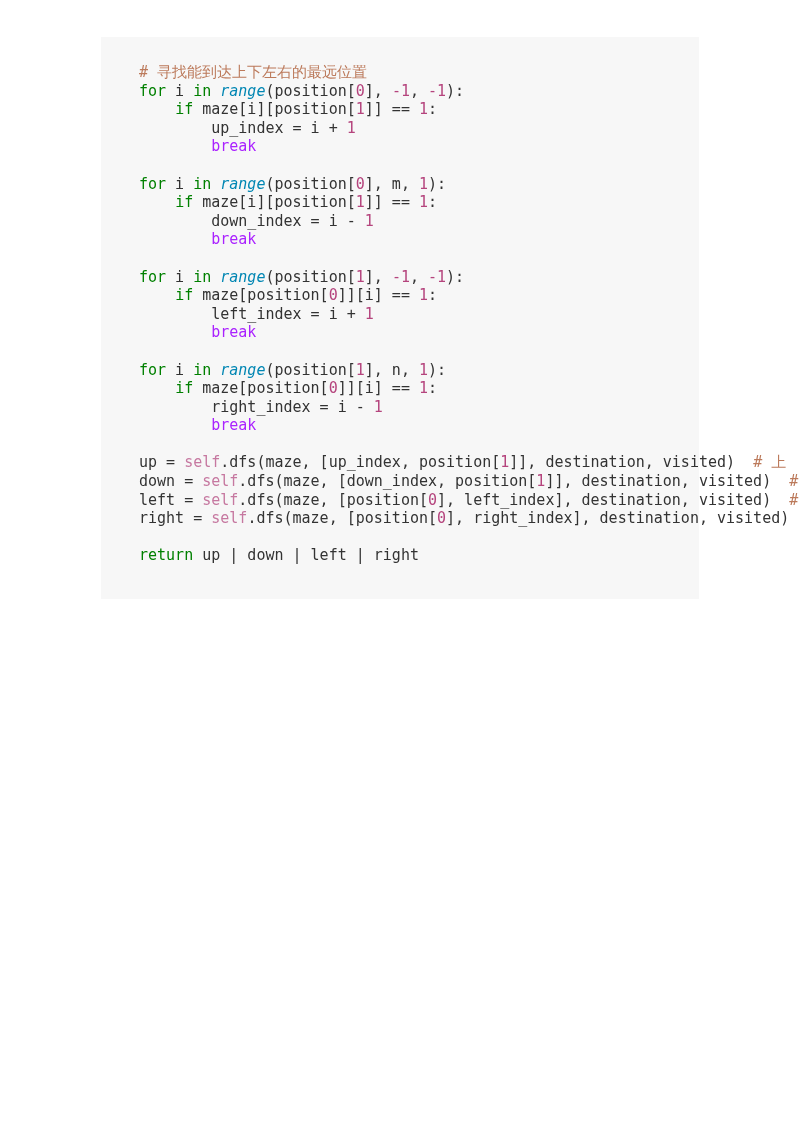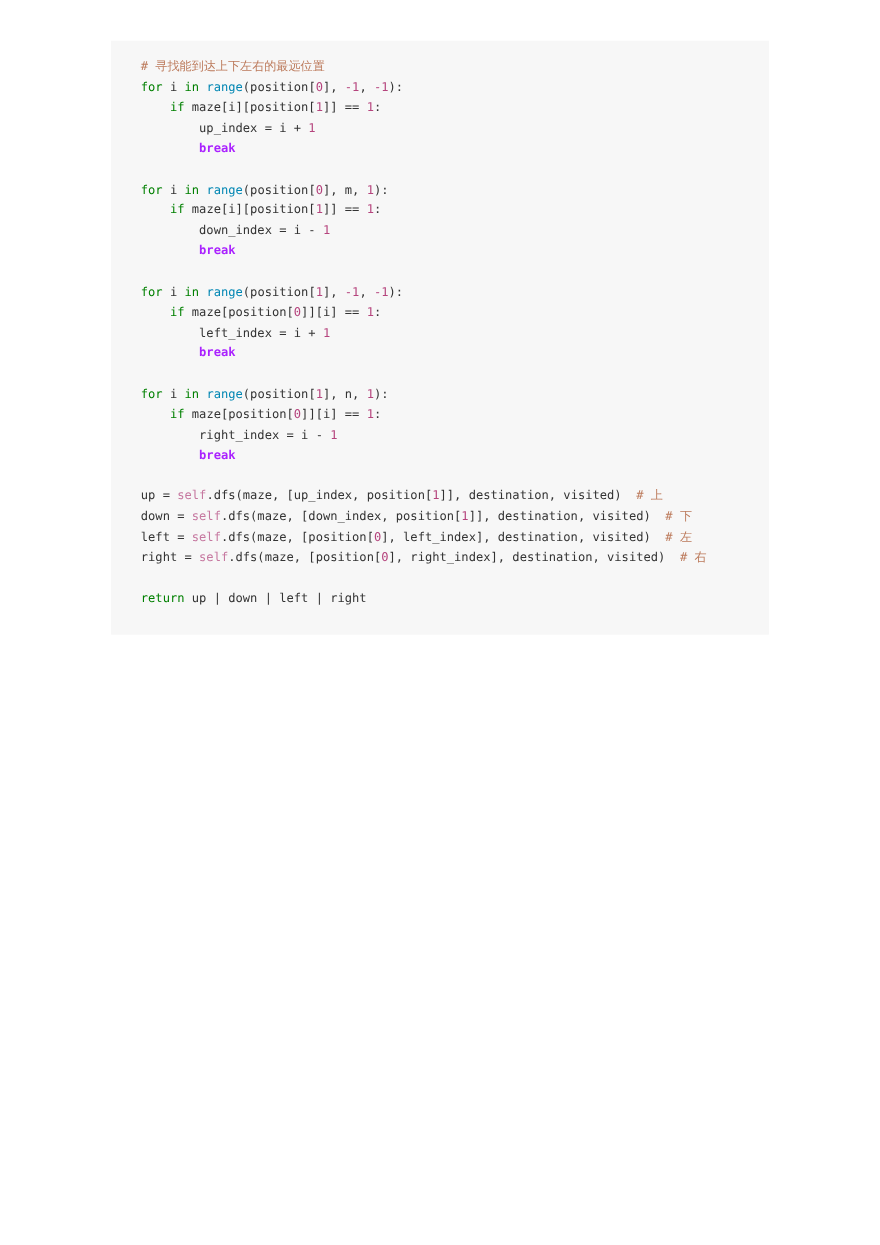--- a/index.html
+++ b/index.html
@@ -21,39 +21,39 @@
   .code-block {
     position: absolute;
     left: 101px;
     top: 37px;
     width: 598px;
     background: #f7f7f7;
     padding: 0 0 18px 0;
     box-sizing: border-box;
   }
   .code-pre {
-    margin: 5px;
+    margin: 16px;
     padding: 10px 0 0 0;
     font-family: "DejaVu Sans Mono", "Liberation Mono", monospace;
-    font-size: 11px;
+    font-size: 15px;
     line-height: 18.6px;
     white-space: pre;
     color: #333333;
     overflow: visible;
   }
   .ln {
     display: block;
     padding-left: 22px;
     white-space: pre;
     min-height: 18.6px;
   }
   
   .kw      { color: #008000; font-weight: normal; }  
-  .kw2     { color: #aa22ff; font-weight: bold; }  
-  .bi      { color: #0086b3; }                      
+  .kw2     { color: #aa22ff; font-weight: normal; }  
+  .bi      { color: #0086b3; font-style: italic; }                      
   .num     { color: #b5447d; }                      
   .cmt     { color: #bc7a5b; font-style: normal; }  
   .self    { color: #c678a0; }
   .plain   { color: #333333; }
 </style>
 </head>
 <body>
 
 <div class="page">
   <div class="code-block">

